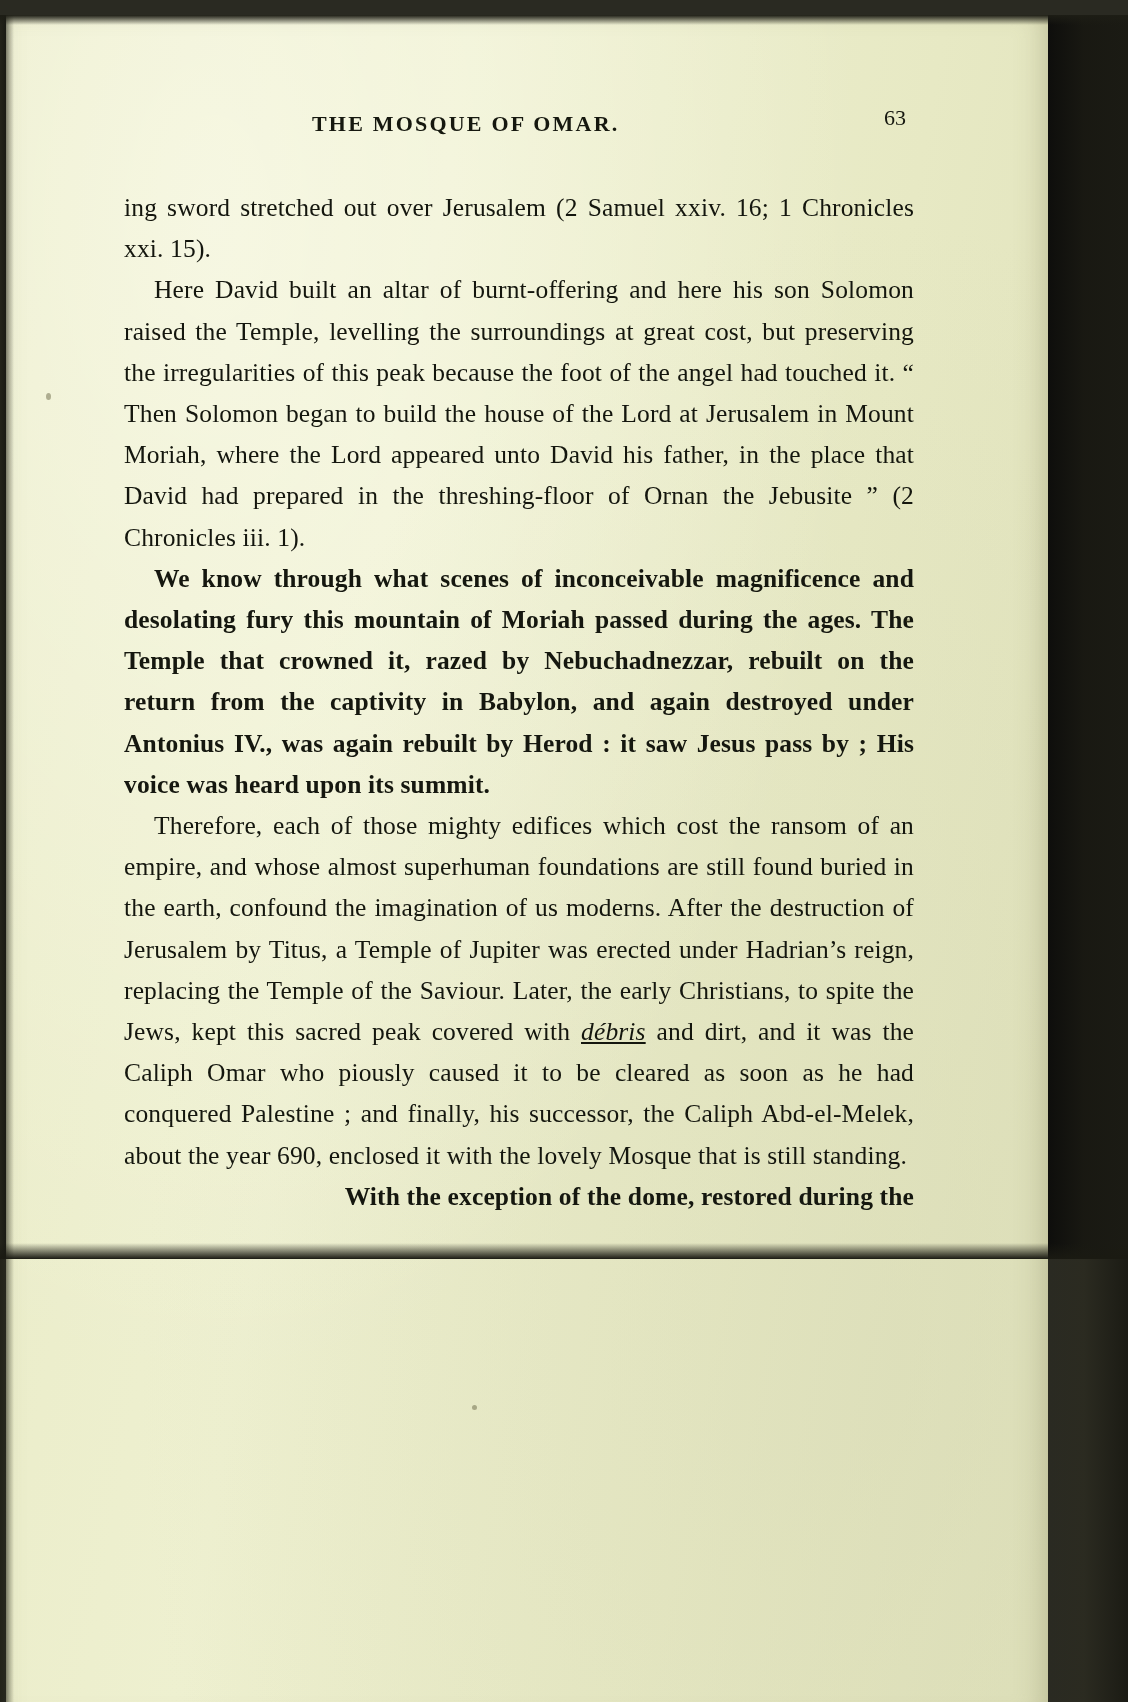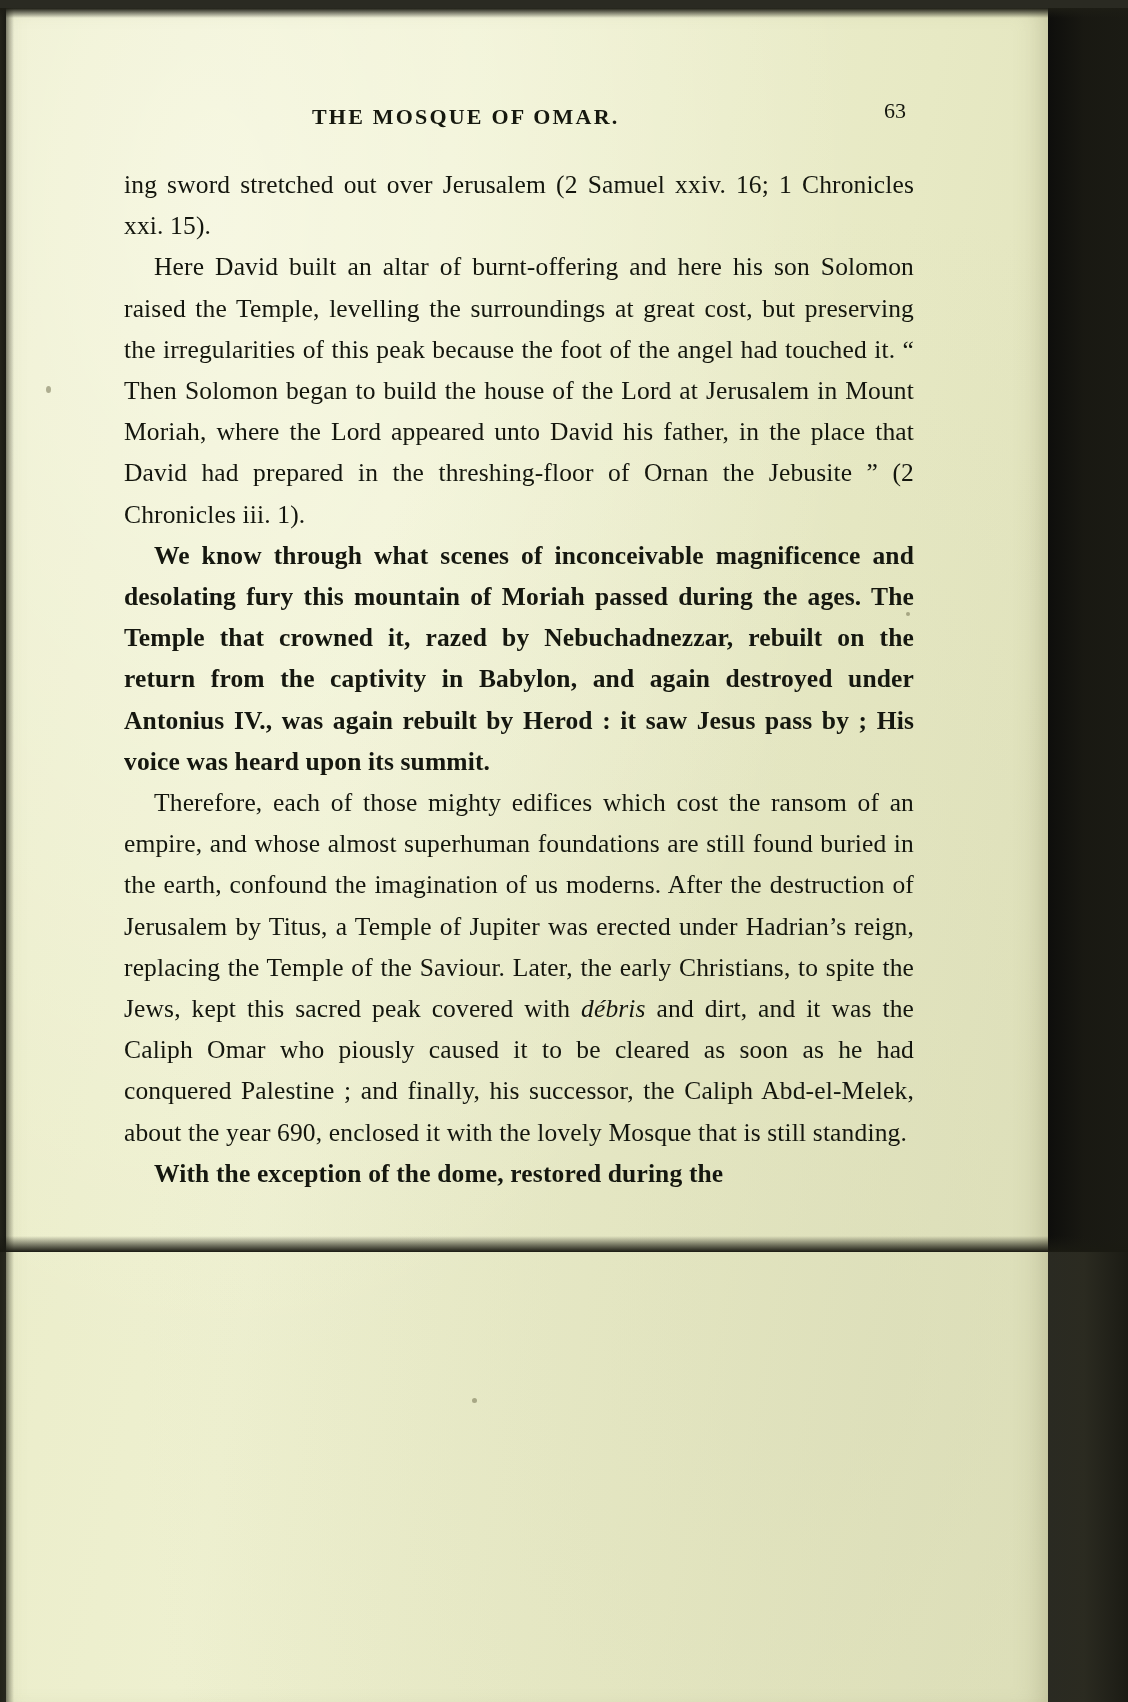--- a/index.html
+++ b/index.html
@@ -9,21 +9,21 @@
   body {
     width: 1128px;
     height: 1702px;
     background: #2a2a22;
     font-family: "Liberation Serif", serif;
     overflow: hidden;
   }
   .page-scan {
     position: absolute;
     left: 0;
-    top: 8px;
+    top: 15px;
     width: 1128px;
     height: 1244px;
     background: #0e0e0c;
   }
   
   .paper {
     position: absolute;
     left: 6px;
     top: 0px;
     width: 1042px;
@@ -90,41 +90,42 @@
   .page-number {
     position: absolute;
     right: 8px;
     top: -6px;
     font-family: "Liberation Serif", serif;
     font-size: 22px;
     color: #15170f;
   }
 
   .body-text {
-    margin-top: 14px;
+    margin-top: 30px;
     font-family: "Liberation Serif", serif;
     font-size: 25.5px;
     line-height: 41.2px;
     color: #14160e;
     text-align: justify;
     text-justify: inter-word;
     letter-spacing: 0.15px;
   }
   .body-text p {
     margin: 0;
     text-indent: 0;
   }
   .body-text p.indent {
     text-indent: 30px;
   }
   .body-text p:last-child {
-    text-align: left;
+    text-align: right;
   }
   .it {
     font-style: italic;
+    text-decoration: underline;
   }
   
   .body-text p:nth-child(3),
   .body-text p:nth-child(5) {
     color: #15170f;
     font-weight: bold;
   }
   .speck {
     position: absolute;
     background: rgba(90,88,55,0.45);

